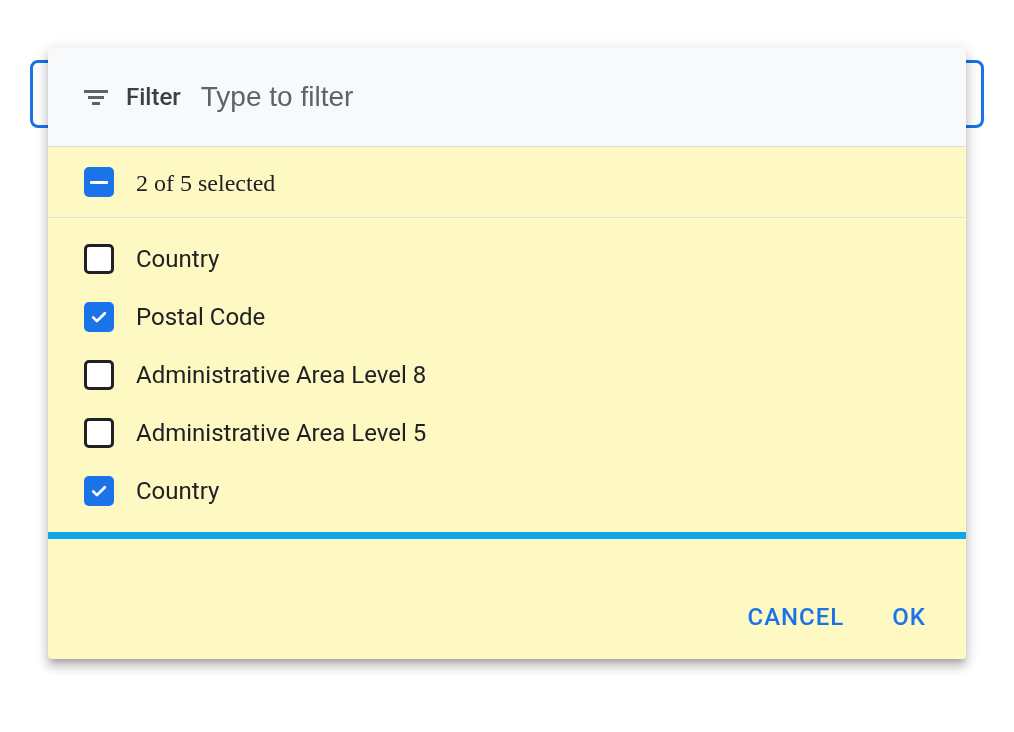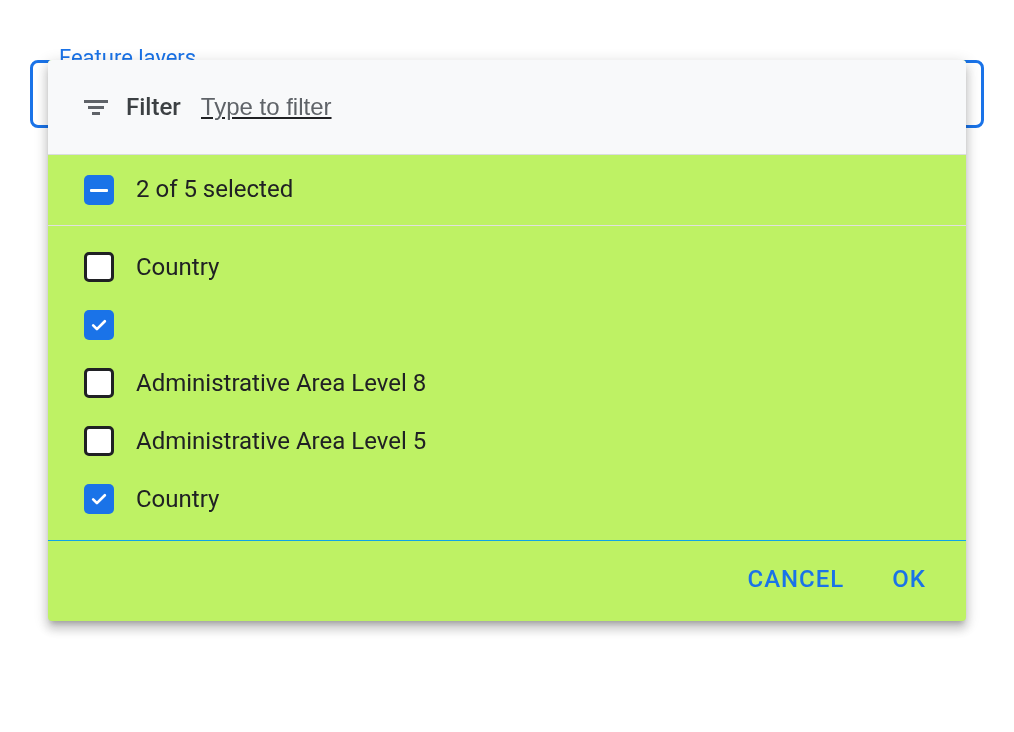--- a/index.html
+++ b/index.html
@@ -32,24 +32,24 @@
     left: 18px;
     background: #fff;
     padding: 0 8px;
     color: #1a73e8;
     font-size: 22px;
     line-height: 22px;
   }
   
   .panel {
     position: absolute;
-    top: 60px;
+    top: 48px;
     left: 48px;
     right: 48px;
-    background: #bef264;
+    background: #fef9c3;
     border-radius: 4px;
     box-shadow:
       0 8px 10px 1px rgba(0,0,0,0.14),
       0 3px 14px 2px rgba(0,0,0,0.12),
       0 5px 5px -3px rgba(0,0,0,0.20);
     overflow: hidden;
   }
   .filter-bar {
     display: flex;
     align-items: center;
@@ -77,42 +77,42 @@
   .filter-icon span:nth-child(3){ width:8px;  margin:0 auto; }
   .filter-label {
     font-weight: 500;
     font-size: 24px;
     color: #3c4043;
   }
   .filter-input {
     border: none;
     outline: none;
     background: transparent;
-    font-size: 24px;
+    font-size: 28px;
     color: #202124;
     flex: 1;
-    text-decoration: underline;
   }
   .filter-input::placeholder { color: #5f6368; }
 
   .summary-row {
     display: flex;
-    align-items: flex-start;
+    align-items: flex-end;
     gap: 22px;
     padding: 20px 36px;
     border-bottom: 1px solid #e0e0e0;
     cursor: pointer;
+    font-family: Liberation Serif, serif;
   }
   .summary-text {
     font-size: 24px;
     color: #202124;
   }
   .options {
     padding: 12px 0;
-    border-bottom: 1px solid #0ea5e9;
+    border-bottom: 7px solid #0ea5e9;
   }
   .option-row {
     display: flex;
     align-items: center;
     gap: 22px;
     padding: 14px 36px;
     cursor: pointer;
   }
   .option-label {
     font-size: 24px;
@@ -155,20 +155,21 @@
     gap: 48px;
     padding: 24px 40px 28px 40px;
   }
   .btn {
     font-size: 24px;
     font-weight: 500;
     color: #1a73e8;
     letter-spacing: 1px;
     cursor: pointer;
     user-select: none;
+    margin-top: 40px;
   }
 </style>
 </head>
 <body>
 
 <div class="stage">
 
   <div class="field">
     <span class="field-legend">Feature layers</span>
   </div>
@@ -194,20 +195,21 @@
         <div class="option-row">
           <span class="cb empty"></span>
           <span class="option-label">Country</span>
         </div>
         <div class="option-row">
           <span class="cb checked">
             <svg width="20" height="20" viewBox="0 0 24 24" fill="none">
               <path d="M5 12.5l4.5 4.5L19 7.5" stroke="#fff" stroke-width="3.2" stroke-linecap="round" stroke-linejoin="round"></path>
             </svg>
           </span>
+          <span class="option-label">Postal Code</span>
         </div>
         <div class="option-row">
           <span class="cb empty"></span>
           <span class="option-label">Administrative Area Level 8</span>
         </div>
         <div class="option-row">
           <span class="cb empty"></span>
           <span class="option-label">Administrative Area Level 5</span>
         </div>
         <div class="option-row">

